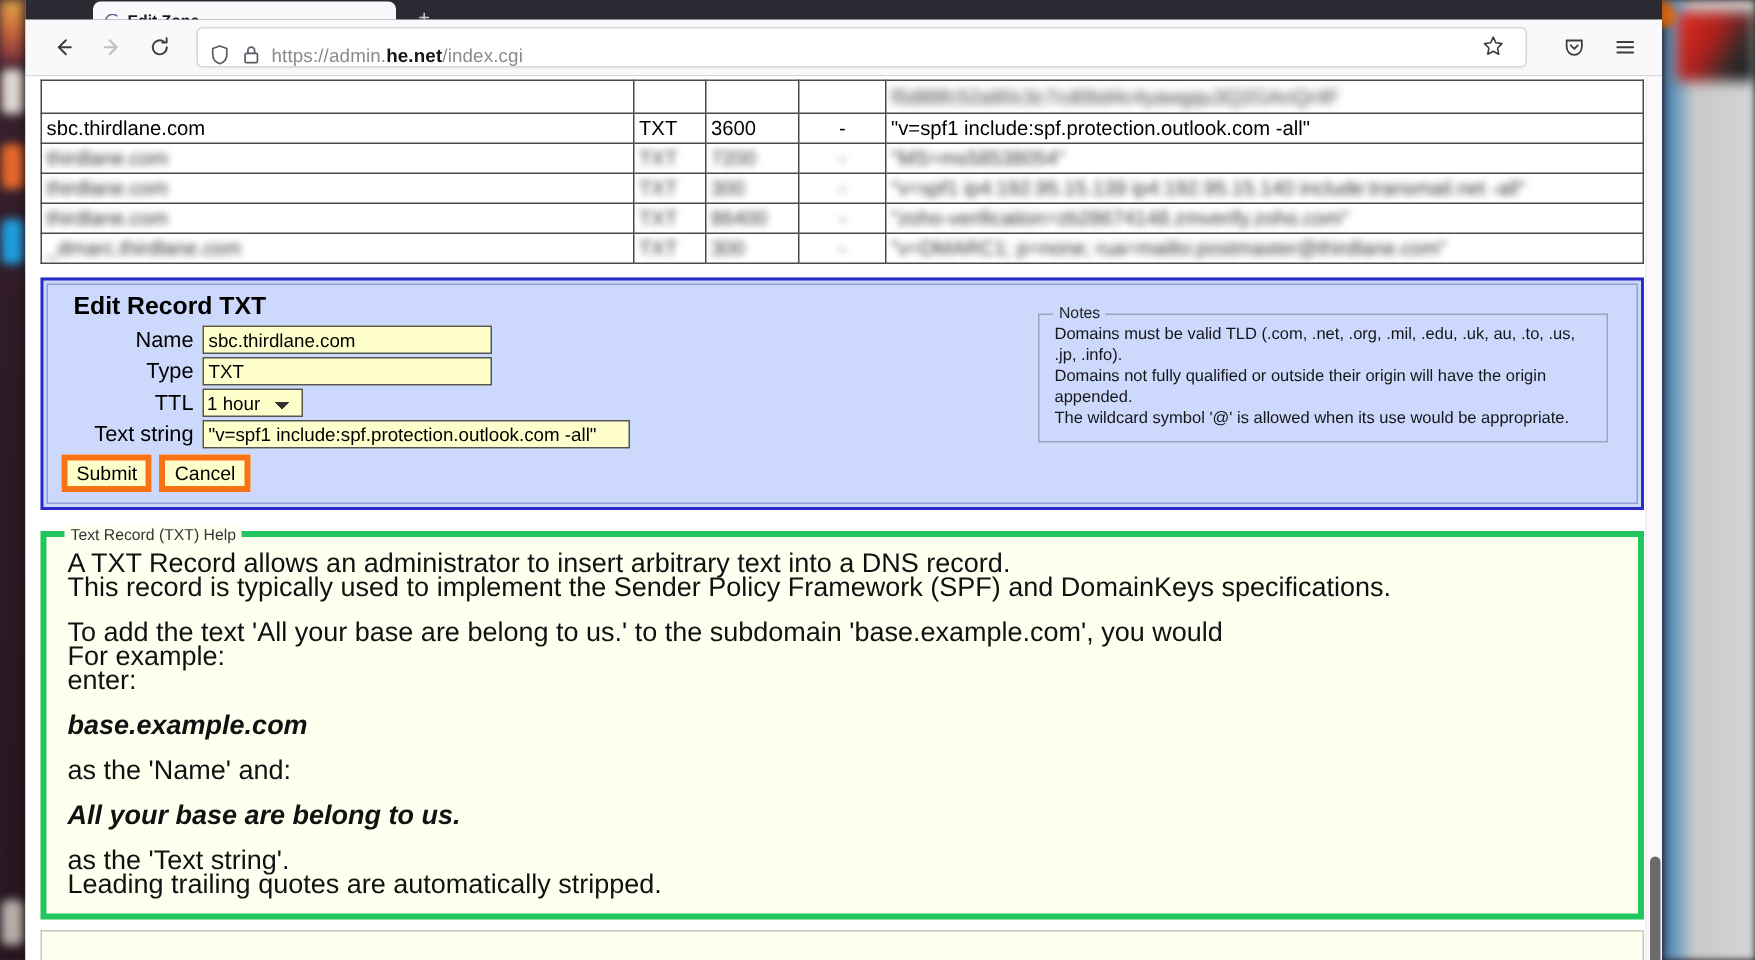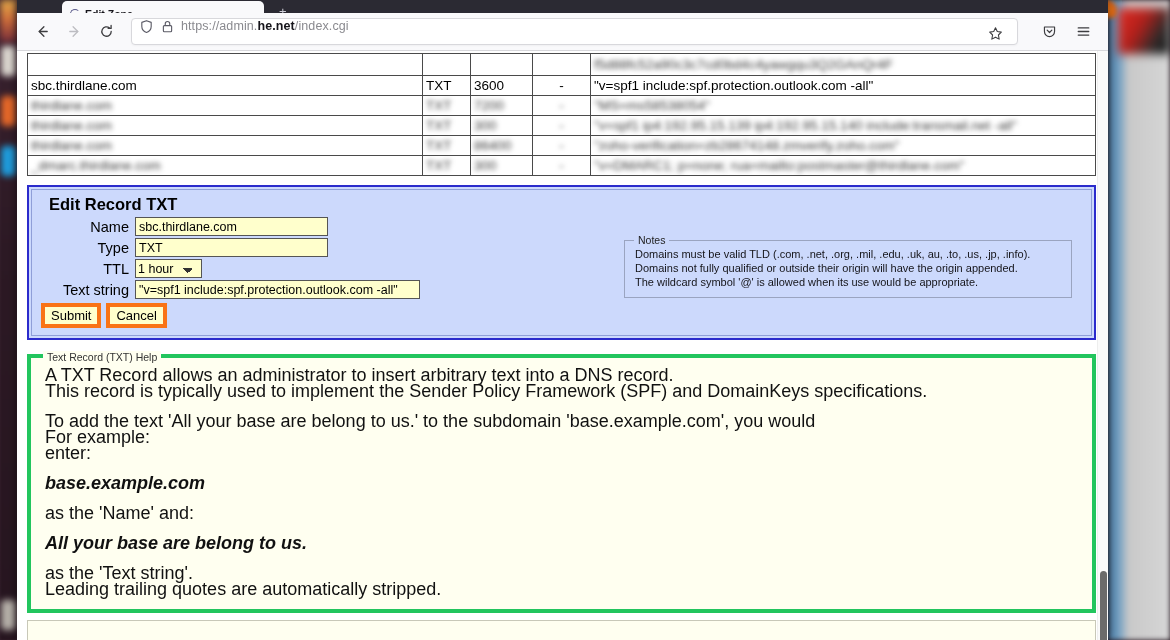--- a/index.html
+++ b/index.html
@@ -83,21 +83,21 @@
     display: flex; align-items: center; padding: 0 10px; gap: 2px; flex: none;
   }
   .nav-btn {
     width: 30px; height: 28px; display: flex; align-items: center; justify-content: center;
     border-radius: 4px; color: #3d3d40; font-size: 15px; cursor: default;
   }
   .nav-btn.disabled { color: #b9b9bd; }
   #url-bar {
     flex: 1; height: 27px; margin: 0 8px; background: #fff;
     border: 1px solid #d8d8dc; border-radius: 4px;
-    display: flex; align-items: flex-start; padding: 0 7px; gap: 6px;
+    display: flex; align-items: flex-end; padding: 0 7px; gap: 6px;
     box-shadow: 0 1px 2px rgba(0,0,0,.04);
   }
   #url-text { font-size: 12.5px; color: #8a8a8f; white-space: nowrap; letter-spacing: .1px; }
   #url-text b { color: #15141a; font-weight: 700; }
   #star-btn { margin-left: auto; }
   .chrome-icon { width: 15px; height: 15px; flex: none; }
   #toolbar-right { display: flex; align-items: center; gap: 4px; margin-left: 6px; }
 
   
   #page-viewport {
@@ -137,21 +137,21 @@
   .c-pri  { width: 58px; text-align: center; }
   .c-data { width: auto; }
   .redacted { filter: blur(2.6px); color: #3a3a3a; }
   .redacted-partial { filter: blur(2.8px); color: #3a3a3a; }
 
   
   #edit-panel {
     margin: 9px 10px 0 10px; width: 1069px;
     background: #ccd9fc; border: 2px solid #2b2bcc;
     padding: 8px 10px 10px 10px;
-    display: flex; justify-content: space-between; align-items: center;
+    display: flex; justify-content: space-between; align-items: flex-start;
     position: relative;
   }
   #edit-panel-inner { border: 1px solid #8f9fd8; position: absolute; inset: 2px; pointer-events: none; }
   #edit-form-col { position: relative; z-index: 2; }
   #edit-title {
     font-size: 16.5px; font-weight: 700; color: #000; margin: 0 0 3px 10px;
   }
   .form-row { display: flex; align-items: center; margin-bottom: 2px; }
   .form-label {
     width: 96px; text-align: right; padding-right: 6px;
@@ -180,21 +180,21 @@
   #form-buttons { display: flex; gap: 5px; margin-top: 4px; margin-left: 2px; }
   .form-btn {
     background: #ffffcc; border: 4px solid #f97316; font-size: 13px;
     padding: 1px 6px; color: #000; cursor: default;
     font-family: "Liberation Sans", sans-serif;
   }
 
   
   #notes-box {
     border: 1px solid #9aa4c0; padding: 6px 10px 8px 10px;
-    width: 448px; margin-right: 12px; margin-top: 14px;
+    width: 380px; margin-right: 12px; margin-top: 14px;
     position: relative; z-index: 2;
   }
   #notes-legend {
     position: absolute; top: -7px; left: 9px; background: #ccd9fc;
     padding: 0 4px; font-size: 10.5px; color: #222;
   }
   #notes-box p { margin: 0; font-size: 11px; line-height: 14px; color: #15151a; }
 
   
   #help-box {

